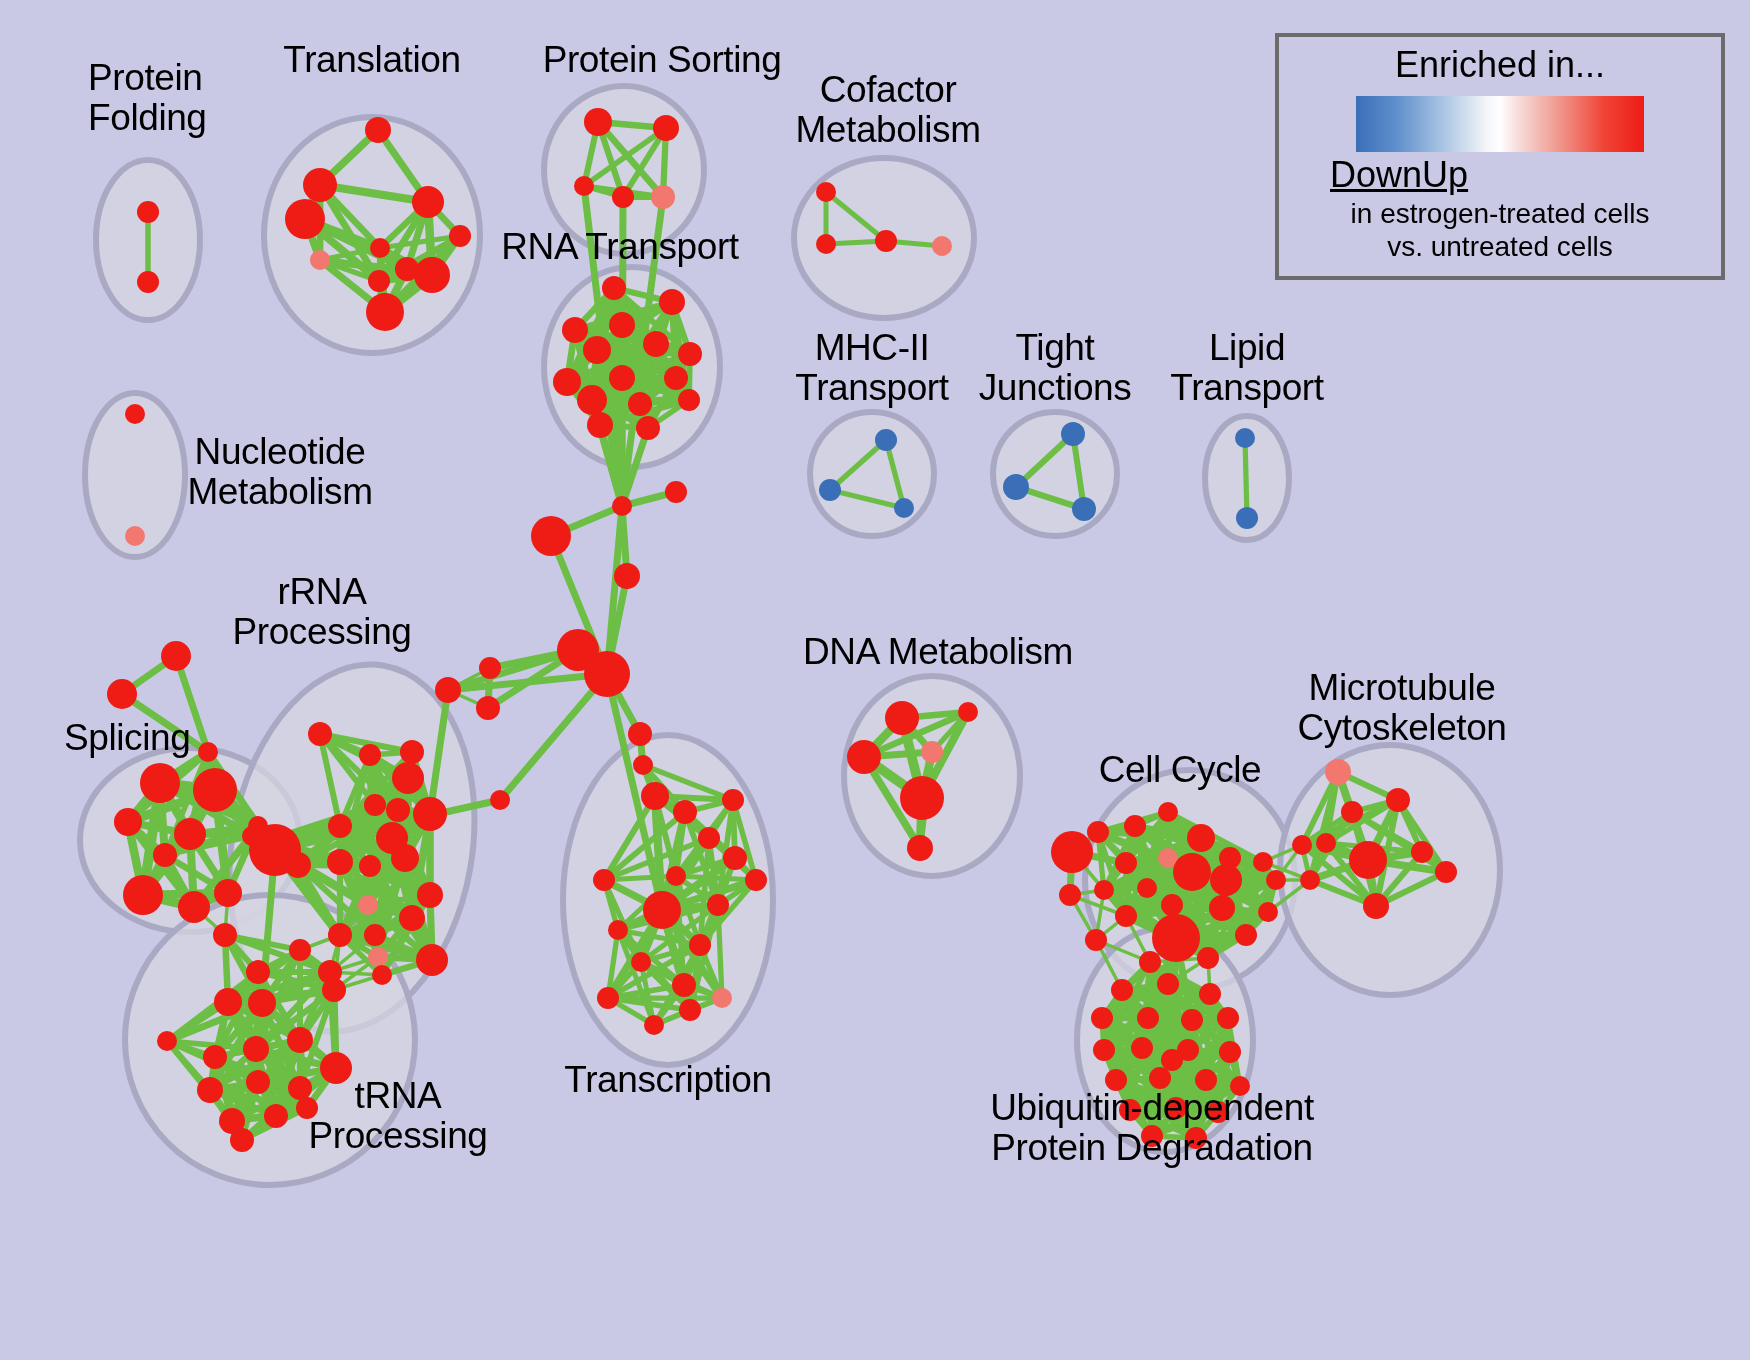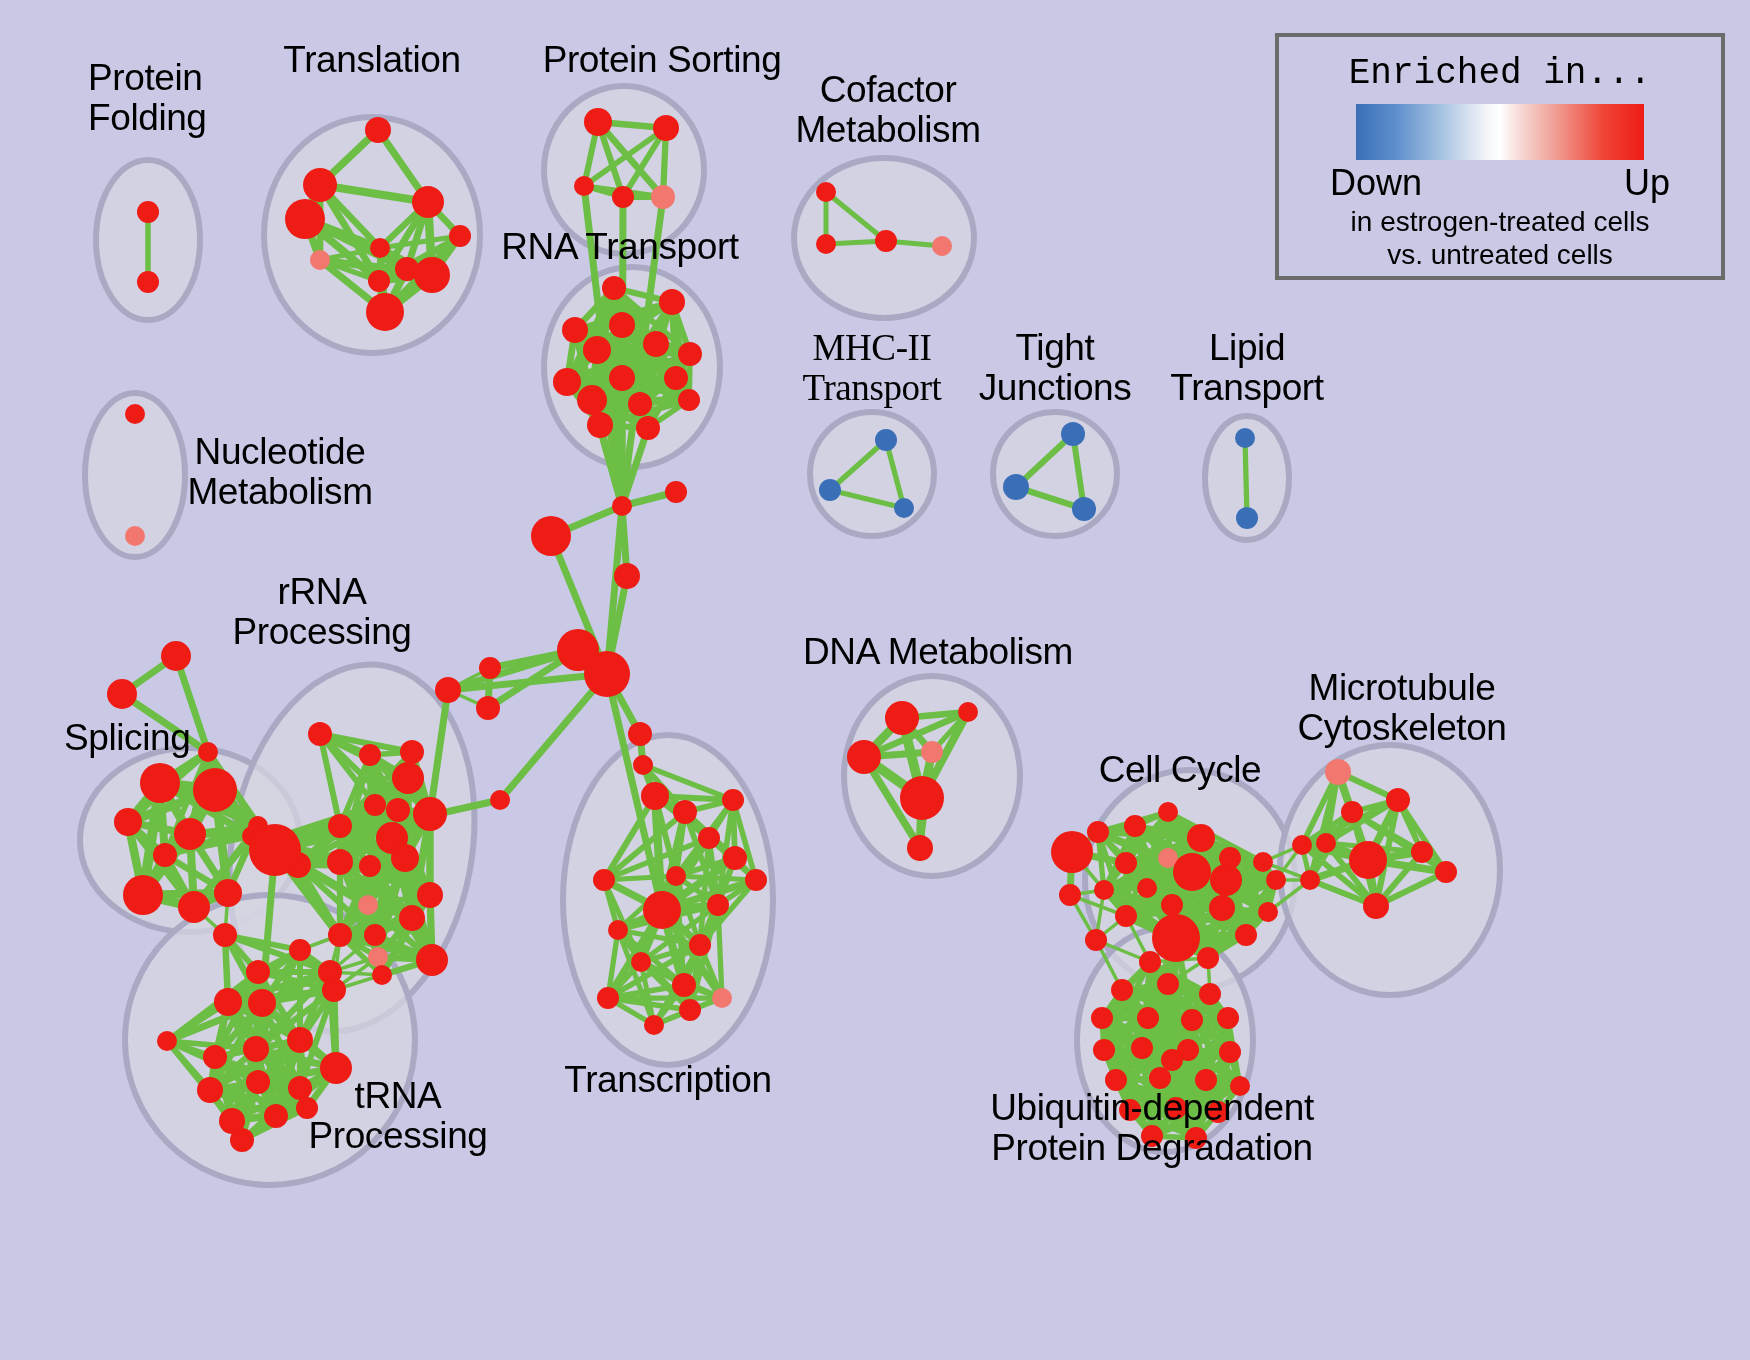--- a/index.html
+++ b/index.html
@@ -26,30 +26,30 @@
 
   
   #legend{
     position:absolute;
     left:1275px;top:33px;width:450px;height:247px;
     background:#c9c9e6;
     border:4px solid #6b6b6b;
     box-sizing:border-box;
   }
   #legend .ltitle{
-    text-align:center;font-size:36px;color:#000;margin-top:16px;
-    font-family:Liberation Mono, monospace;
+    text-align:center;font-size:36px;color:#000;margin-top:7px;
+    font-family:Liberation Sans, sans-serif;
   }
   #legend .bar{
     margin:10px auto 0 auto;width:288px;height:56px;
     background:linear-gradient(to right,#3a6fb8 0%,#5f8fcc 14%,#a8c4e2 30%,#f2f4f8 45%,#ffffff 50%,#f6d9d6 57%,#f09a90 70%,#f04437 86%,#ee1c15 100%);
   }
   #legend .ends{
-    display:flex;justify-content:space-between;
-    width:340px;margin:2px auto 0 auto;font-size:36px;color:#000;
+    display:flex;justify-content:flex-start;
+    width:340px;margin:2px auto 0 auto;font-size:36px;color:#000;text-decoration:underline;
   }
   #legend .sub{
     text-align:center;font-size:28px;color:#000;line-height:1.12;margin-top:2px;
   }
 </style>
 </head>
 <body>
 
 <div id="stage">
 
@@ -1264,21 +1264,21 @@
       </g>
   </svg>
 
   <div id="labels">
       <div class="clabel left" style="left: 88px; top: 58px;"><div>Protein</div><div>Folding</div></div>
       <div class="clabel center" style="left: 372px; top: 40px;"><div>Translation</div></div>
       <div class="clabel center" style="left: 618px; top: 40px; margin-left: 44px;"><div>Protein Sorting</div></div>
       <div class="clabel center" style="left: 888px; top: 70px;"><div>Cofactor</div><div>Metabolism</div></div>
       <div class="clabel center" style="left: 620px; top: 227px;"><div>RNA Transport</div></div>
       <div class="clabel center" style="left: 280px; top: 432px;"><div>Nucleotide</div><div>Metabolism</div></div>
-      <div class="clabel center" style="left: 872px; top: 328px; font-family: Liberation Serif, serif;"><div>MHC-II</div><div>Transport</div></div>
+      <div class="clabel center" style="left: 872px; top: 328px;"><div>MHC-II</div><div>Transport</div></div>
       <div class="clabel center" style="left: 1055px; top: 328px;"><div>Tight</div><div>Junctions</div></div>
       <div class="clabel center" style="left: 1247px; top: 328px;"><div>Lipid</div><div>Transport</div></div>
       <div class="clabel center" style="left: 322px; top: 572px;"><div>rRNA</div><div>Processing</div></div>
       <div class="clabel left" style="left: 64px; top: 718px;"><div>Splicing</div></div>
       <div class="clabel center" style="left: 938px; top: 632px;"><div>DNA Metabolism</div></div>
       <div class="clabel center" style="left: 1402px; top: 668px;"><div>Microtubule</div><div>Cytoskeleton</div></div>
       <div class="clabel center" style="left: 1180px; top: 750px;"><div>Cell Cycle</div></div>
       <div class="clabel center" style="left: 668px; top: 1060px;"><div>Transcription</div></div>
       <div class="clabel center" style="left: 398px; top: 1076px;"><div>tRNA</div><div>Processing</div></div>
       <div class="clabel center" style="left: 1152px; top: 1088px;"><div>Ubiquitin-dependent</div><div>Protein Degradation</div></div>

